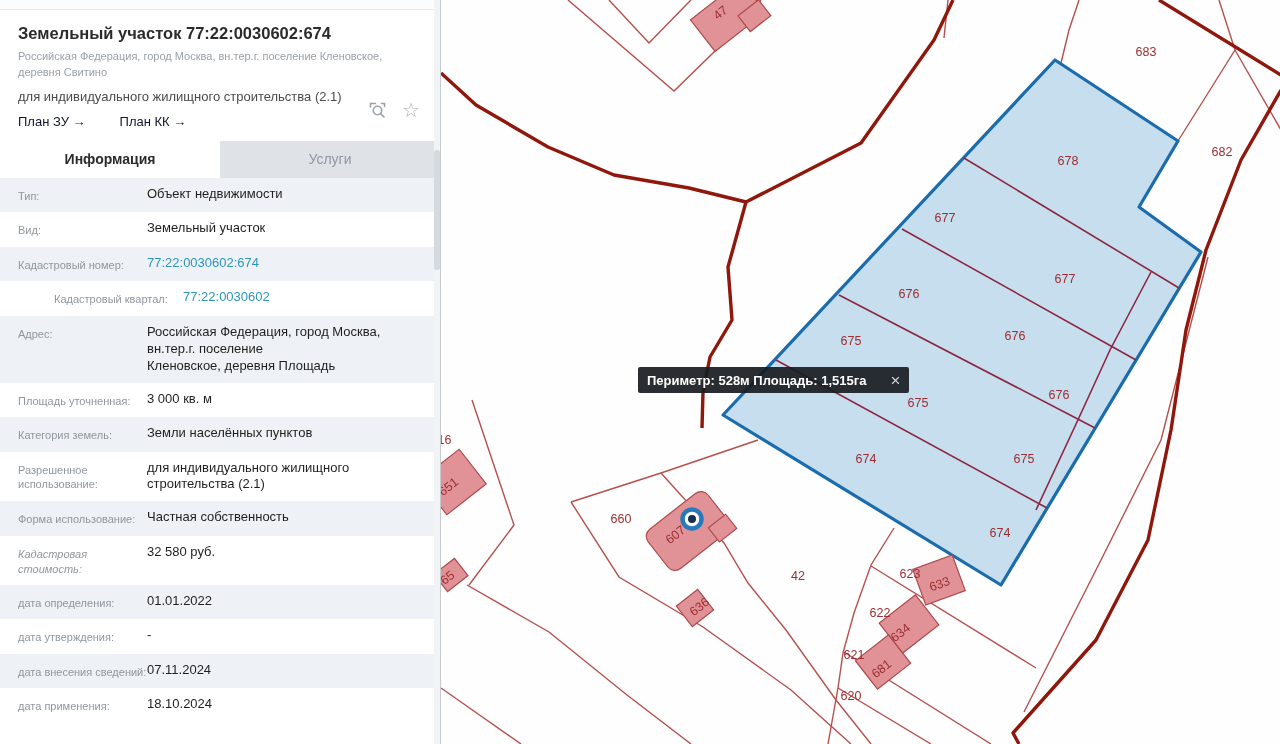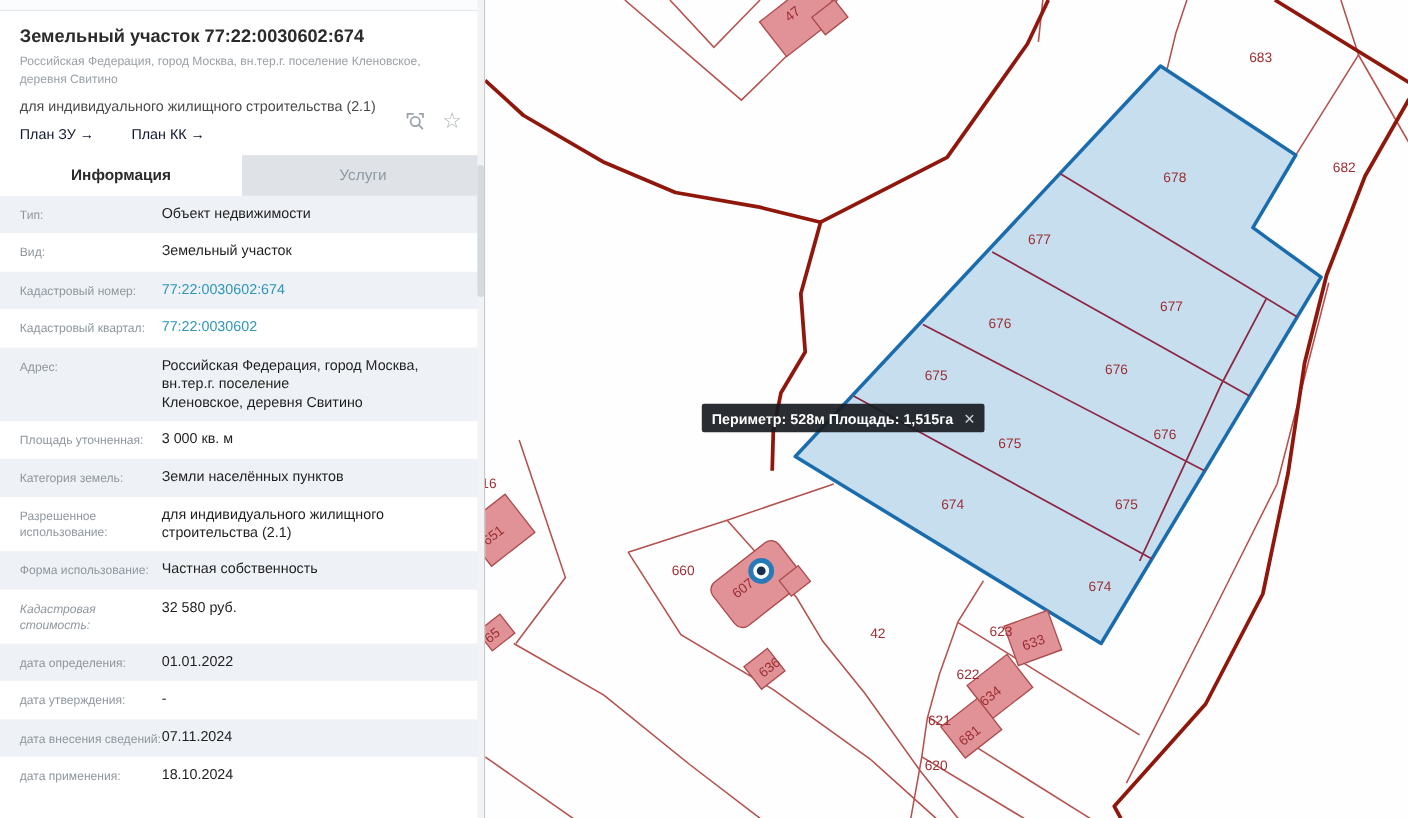--- a/index.html
+++ b/index.html
@@ -36,21 +36,21 @@
   .row .val.link { color:#2e96bb; cursor:pointer; }
 
   .scroll-track { position:absolute; top:0; right:0; width:6px; height:744px; background:#f1f3f4; }
   .scroll-thumb { position:absolute; top:150px; right:0; width:6px; height:120px; background:#d5dade; border-radius:3px; }
 
   
   .map { position:relative; width:840px; height:744px; background:#fefefe;
          border-left:1px solid #c5cbd0; overflow:hidden; flex:1; }
   svg text { font-family:"Liberation Sans", sans-serif; font-size:12.5px; fill:#9c2d32; }
   .tooltip { position:absolute; left:197px; top:367px; height:26px; display:flex; align-items:center;
-             gap:10px; padding:0 9px; background:rgba(24,28,33,0.92); border-radius:2px; }
+             gap:24px; padding:0 9px; background:rgba(24,28,33,0.92); border-radius:2px; }
   .tooltip .ttext { color:#fff; font-size:13px; font-weight:bold; white-space:nowrap; }
   .tooltip .tclose { color:#ced3d7; font-size:17px; line-height:17px; cursor:pointer; font-weight:normal; }
 </style>
 </head>
 <body>
 
 <div class="app">
 
   <div class="panel">
     <div class="panel-top"></div>
@@ -88,28 +88,28 @@
         </div>
         <div class="row">
           <span class="lab" style="white-space: pre-line;">Вид:</span>
           <span class="val">Земельный участок</span>
         </div>
         <div class="row">
           <span class="lab" style="white-space: pre-line;">Кадастровый номер:</span>
           <span class="val link">77:22:0030602:674</span>
         </div>
         <div class="row">
-          <span class="lab" style="white-space: pre-line;">Кадастровый квартал:</span>
+          <span class="lab" style="white-space: pre-line; margin-left: 36px;">Кадастровый квартал:</span>
           <span class="val link">77:22:0030602</span>
         </div>
         <div class="row">
           <span class="lab" style="white-space: pre-line;">Адрес:</span>
           <span class="val">Российская Федерация, город Москва,
 вн.тер.г. поселение
-Кленовское, деревня Свитино</span>
+Кленовское, деревня Площадь</span>
         </div>
         <div class="row">
           <span class="lab" style="white-space: pre-line;">Площадь уточненная:</span>
           <span class="val">3 000 кв. м</span>
         </div>
         <div class="row">
           <span class="lab" style="white-space: pre-line;">Категория земель:</span>
           <span class="val">Земли населённых пунктов</span>
         </div>
         <div class="row">

